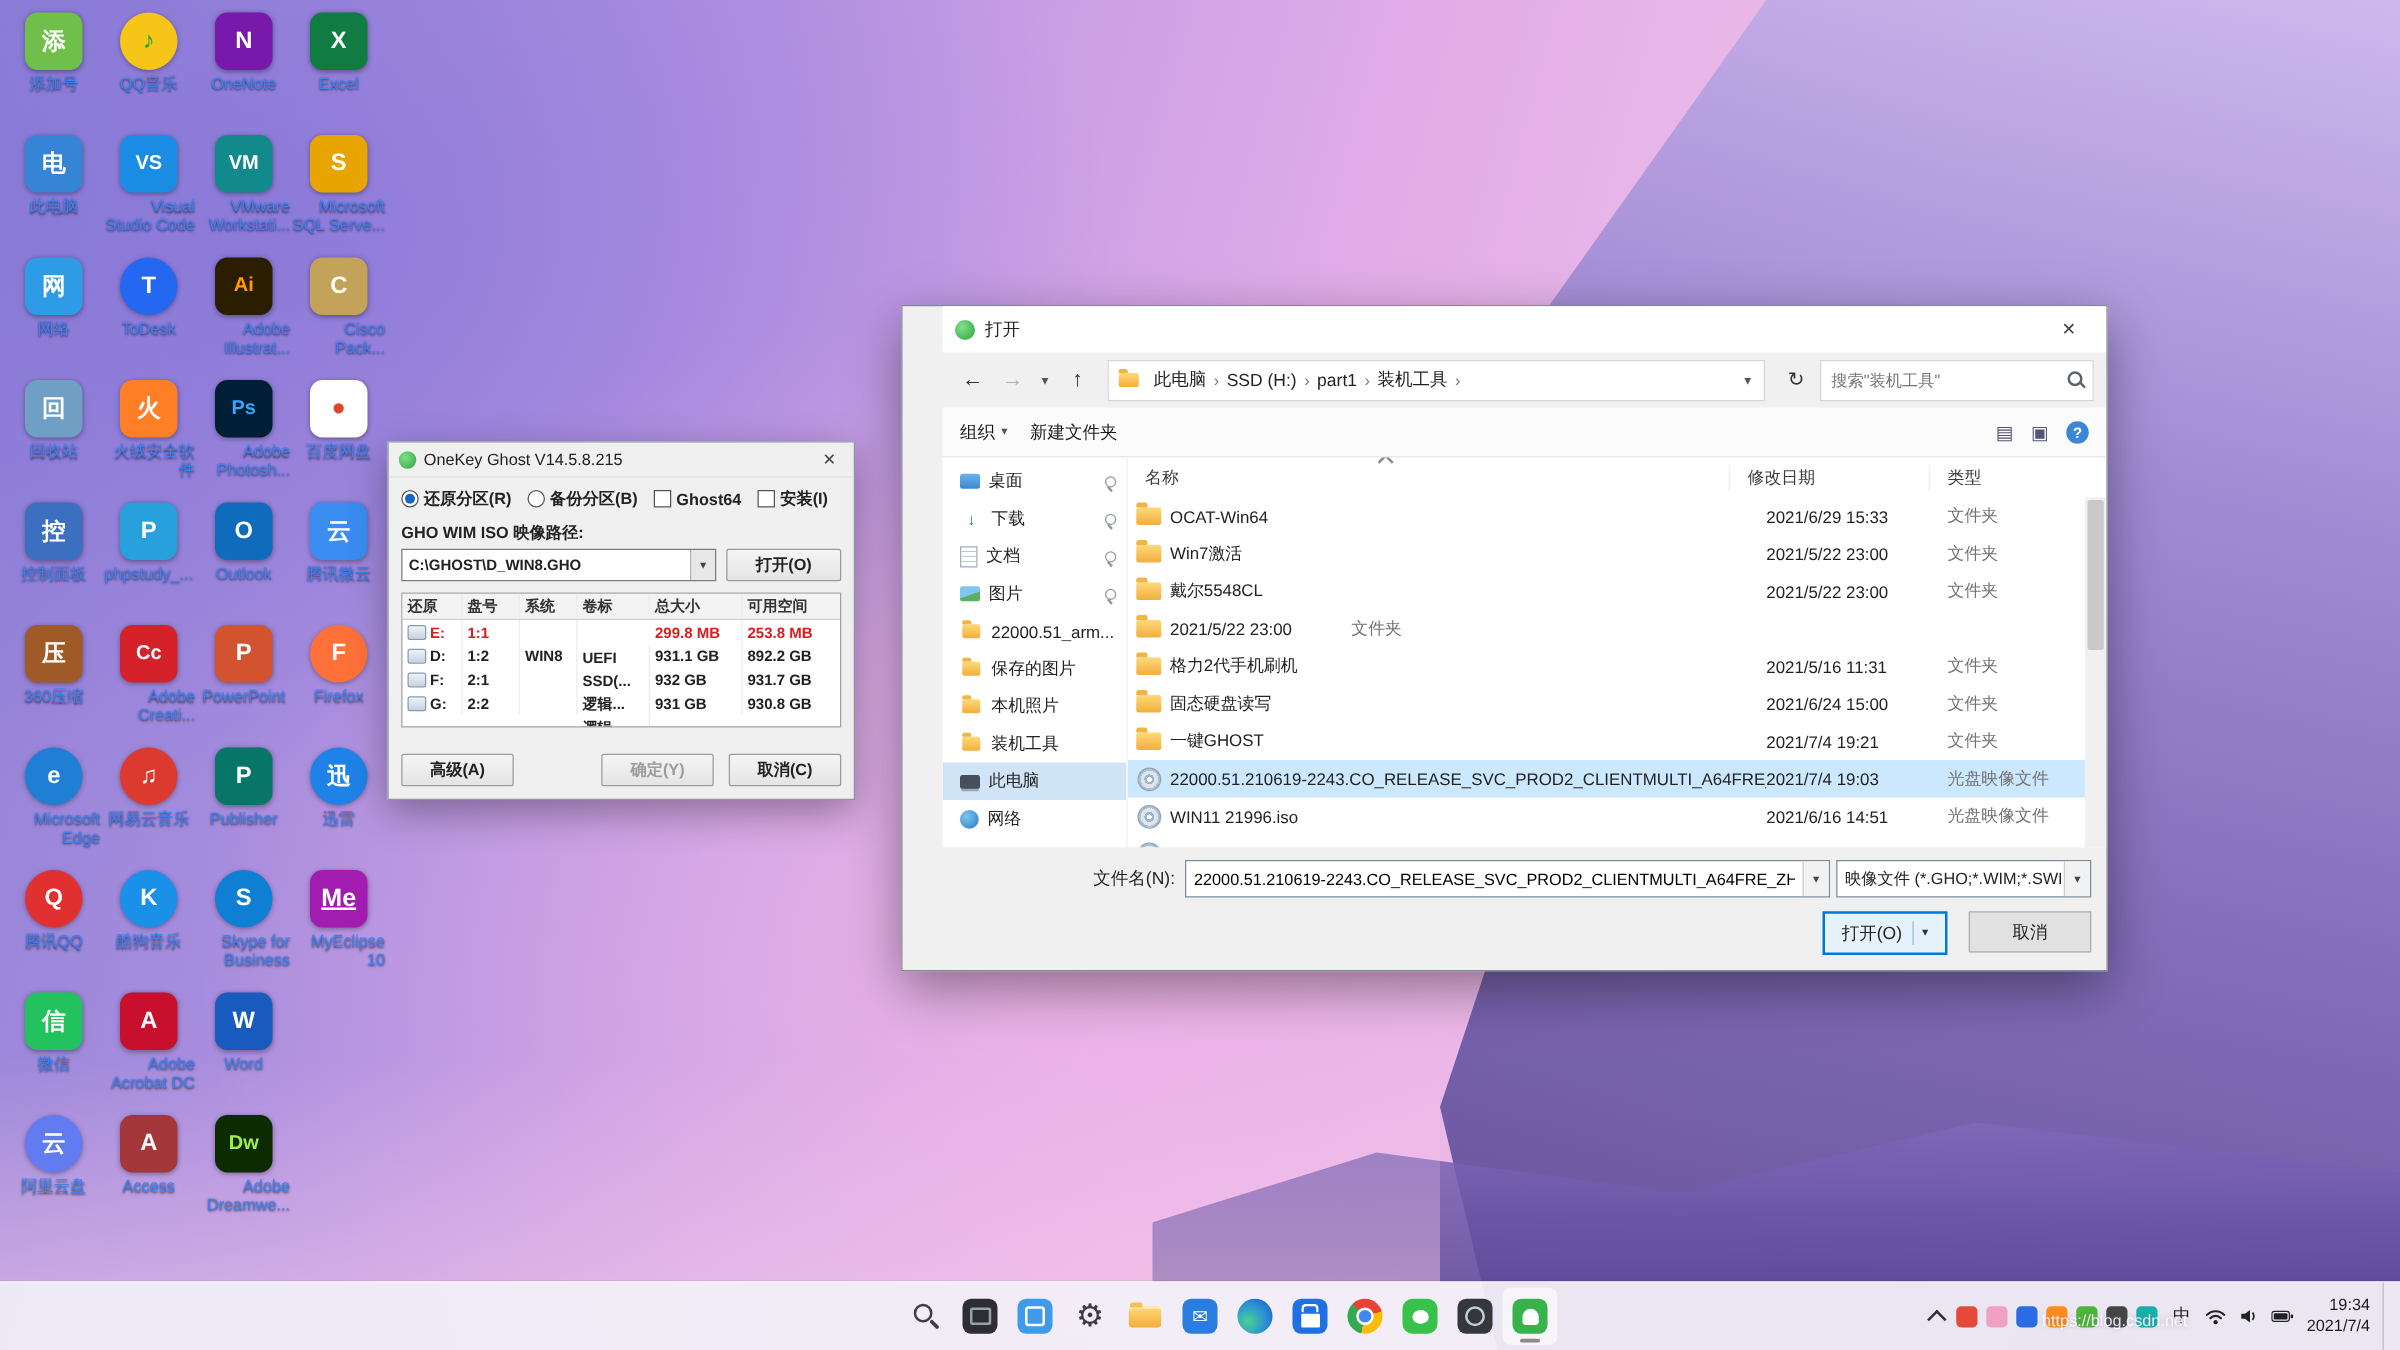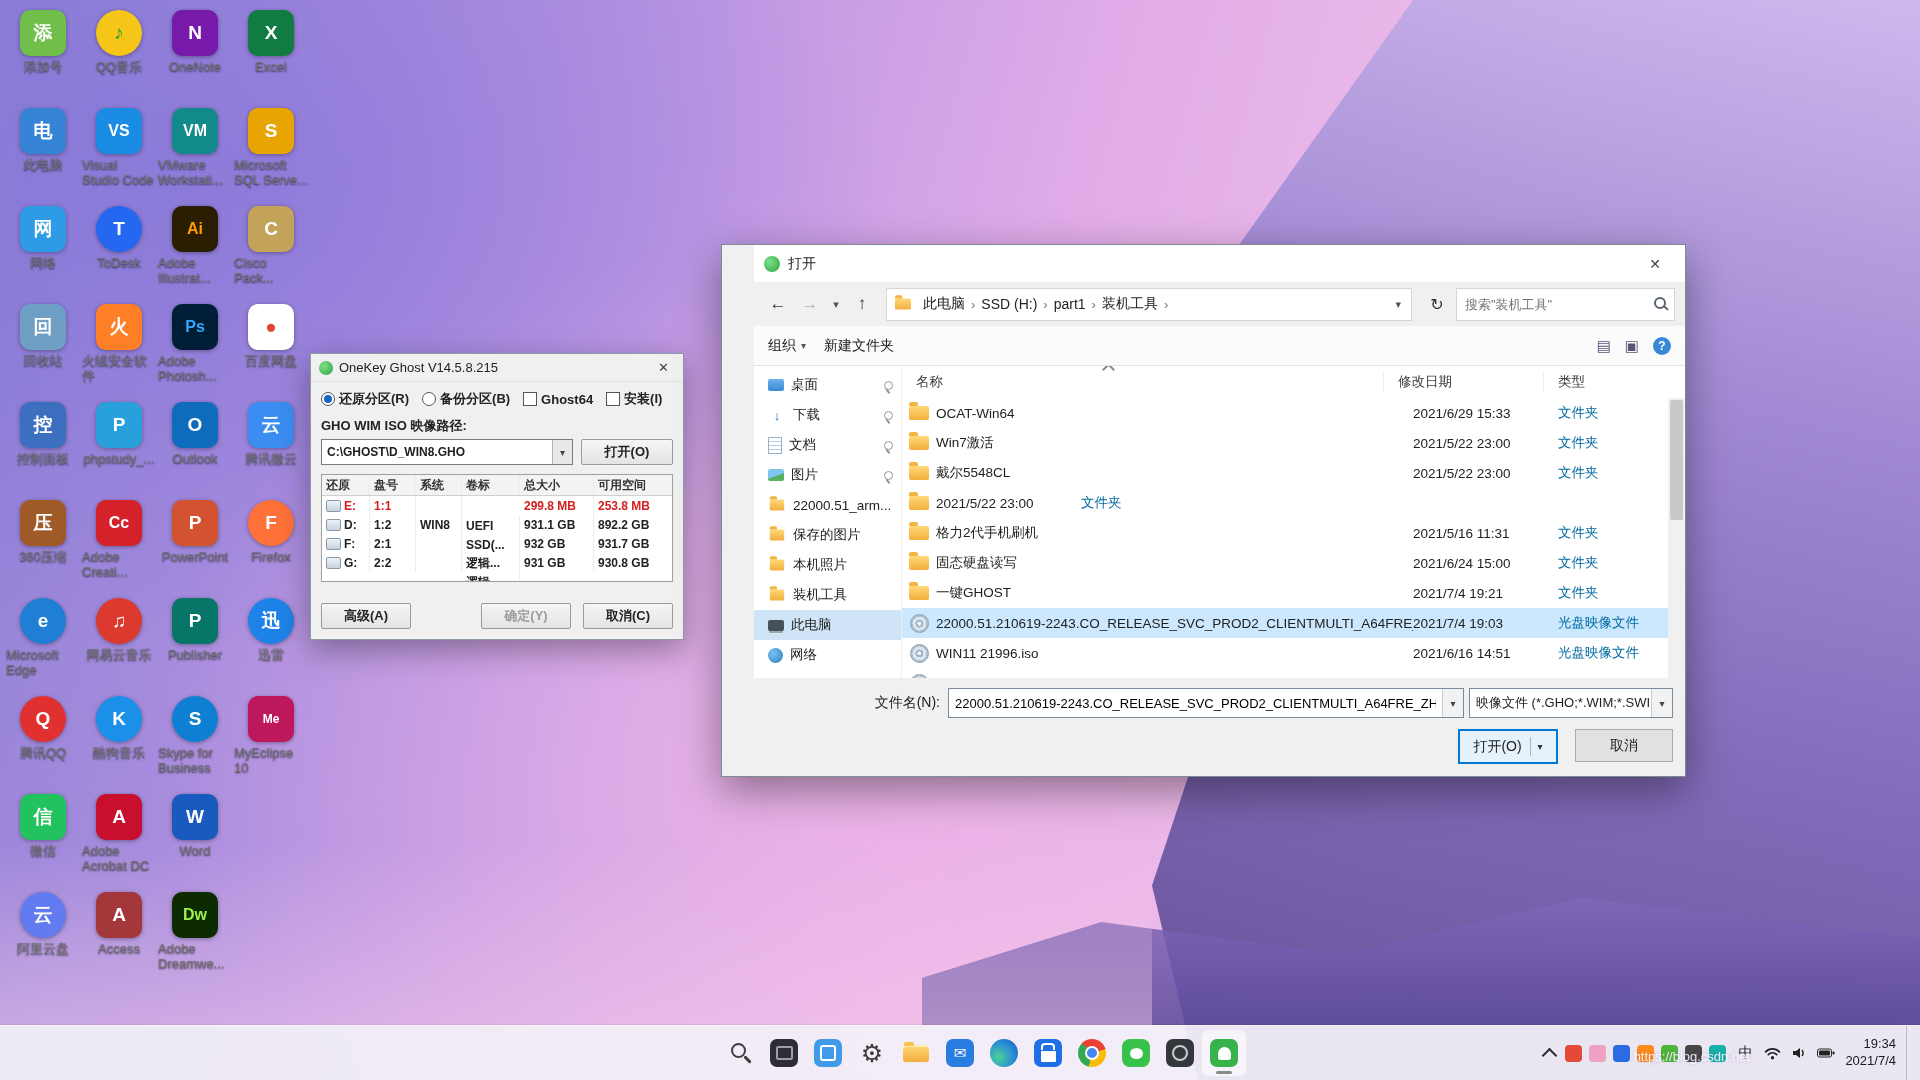--- a/index.html
+++ b/index.html
@@ -17,21 +17,21 @@
     clip-path:polygon(0 70%,18% 35%,42% 55%,66% 20%,100% 45%,100% 100%,0 100%);opacity:.85;}
   .glowbottom{position:absolute;left:0;right:40%;bottom:54px;height:180px;
     background:linear-gradient(transparent, rgba(250,205,235,.45));}
   
   .dgrid{position:absolute;left:5px;top:3px;display:grid;grid-auto-flow:column;
     grid-template-rows:repeat(10,98px);grid-template-columns:repeat(4,76px);}
   .dicon{display:flex;flex-direction:column;align-items:center;padding-top:7px;gap:4px;cursor:default;}
   .tile{width:46px;height:46px;border-radius:10px;display:flex;align-items:center;justify-content:center;
     color:#fff;font-weight:bold;box-shadow:0 1px 4px rgba(0,0,0,.35);}
   .roundtile{border-radius:50%;}
-  .dlabel{font-size:13px;line-height:1.15;color:#737373;text-align:left;
+  .dlabel{font-size:13px;line-height:1.15;color:#3b82f6;text-align:right;
     text-shadow:0 1px 2px rgba(0,0,0,.75);max-width:74px;word-wrap:break-word;}
   
   .wbtn{height:24px;min-width:72px;font-size:13px;background:linear-gradient(#f5f5f5,#e4e4e4);
     border:1px solid #9a9a9a;border-radius:2px;display:inline-flex;align-items:center;justify-content:center;padding:0 8px;}
   .wbtn.disabled{color:#9c9c9c;}
   
   .ghost-win{position:absolute;left:310px;top:353px;width:372px;height:285px;background:#f0f0f0;
     border:1px solid #8e9aa6;box-shadow:0 10px 30px rgba(0,0,0,.35);font-size:13px;display:flex;flex-direction:column;}
   .g-title{height:27px;display:flex;align-items:center;gap:6px;padding:0 8px;border-bottom:1px solid #e2e2e2;}
   .g-ico{width:14px;height:14px;border-radius:50%;background:radial-gradient(circle at 35% 35%,#7fe08a,#2ca33c);}
@@ -111,21 +111,21 @@
   .fh-name{flex:1;position:relative;}
   .fh-date{width:145px;}
   .fh-type{width:127px;border-right:none;}
   .sortcaret{position:absolute;left:42%;top:-7px;width:7px;height:7px;border:solid #888;border-width:2px 2px 0 0;transform:rotate(-45deg);}
   .frows{position:absolute;top:32px;left:0;right:17px;bottom:0;overflow:hidden;}
   .frow{display:flex;height:30px;align-items:center;font-size:13.5px;}
   .frow.sel{background:#cce8ff;}
   .fic{width:34px;display:flex;justify-content:center;flex:none;}
   .fname{flex:1;white-space:nowrap;overflow:hidden;padding-right:6px;}
   .fdate{width:145px;flex:none;color:#222;}
-  .ftype{width:110px;flex:none;color:#0369a1;}
+  .ftype{width:110px;flex:none;color:#737373;}
   .folder{position:relative;width:20px;height:14px;background:linear-gradient(#ffd978,#f2ae3d);border-radius:2px;}
   .folder::before{content:'';position:absolute;top:-4px;left:0;width:9px;height:4px;background:#f0b544;border-radius:2px 2px 0 0;}
   .folder.sm{transform:scale(.8);}
   .disc{width:17px;height:17px;border-radius:50%;border:1px solid #8fa3b5;
     background:radial-gradient(circle,#fcfcfc 0 2px,#9fb6c8 2px 4px,#dde6ee 4px 7px,#aebfd0 7px 9px);}
   .scrollbar{position:absolute;top:32px;right:0;bottom:0;width:17px;background:#f0f0f0;}
   .thumb{position:absolute;top:2px;left:2px;right:2px;height:120px;background:#c9c9c9;border-radius:2px;}
   .od-bottom{flex:1;padding-top:9px;background:#f0f0f0;}
   .fn-row{display:flex;align-items:center;padding:0 12px;height:32px;}
   .fn-label{width:174px;text-align:right;padding-right:8px;white-space:nowrap;}
@@ -337,21 +337,21 @@
     </div>
     <div class="dicon">
       <span class="tile roundtile" style="background: rgb(255, 113, 57); font-size: 19px;">F</span>
       <span class="dlabel">Firefox</span>
     </div>
     <div class="dicon">
       <span class="tile roundtile" style="background: rgb(30, 131, 232); font-size: 19px;">迅</span>
       <span class="dlabel">迅雷</span>
     </div>
     <div class="dicon">
-      <span class="tile" style="background: #be185d; font-size: 12px;">Me</span>
+      <span class="tile" style="background: #a21caf; font-size: 20px; text-decoration: underline;">Me</span>
       <span class="dlabel">MyEclipse 10</span>
     </div>
   </div>
 
 <div class="ghost-win">
   <div class="g-title">
     <span class="g-ico"></span>
     <span class="g-title-text">OneKey Ghost V14.5.8.215</span>
     <span class="g-close">✕</span>
   </div>

